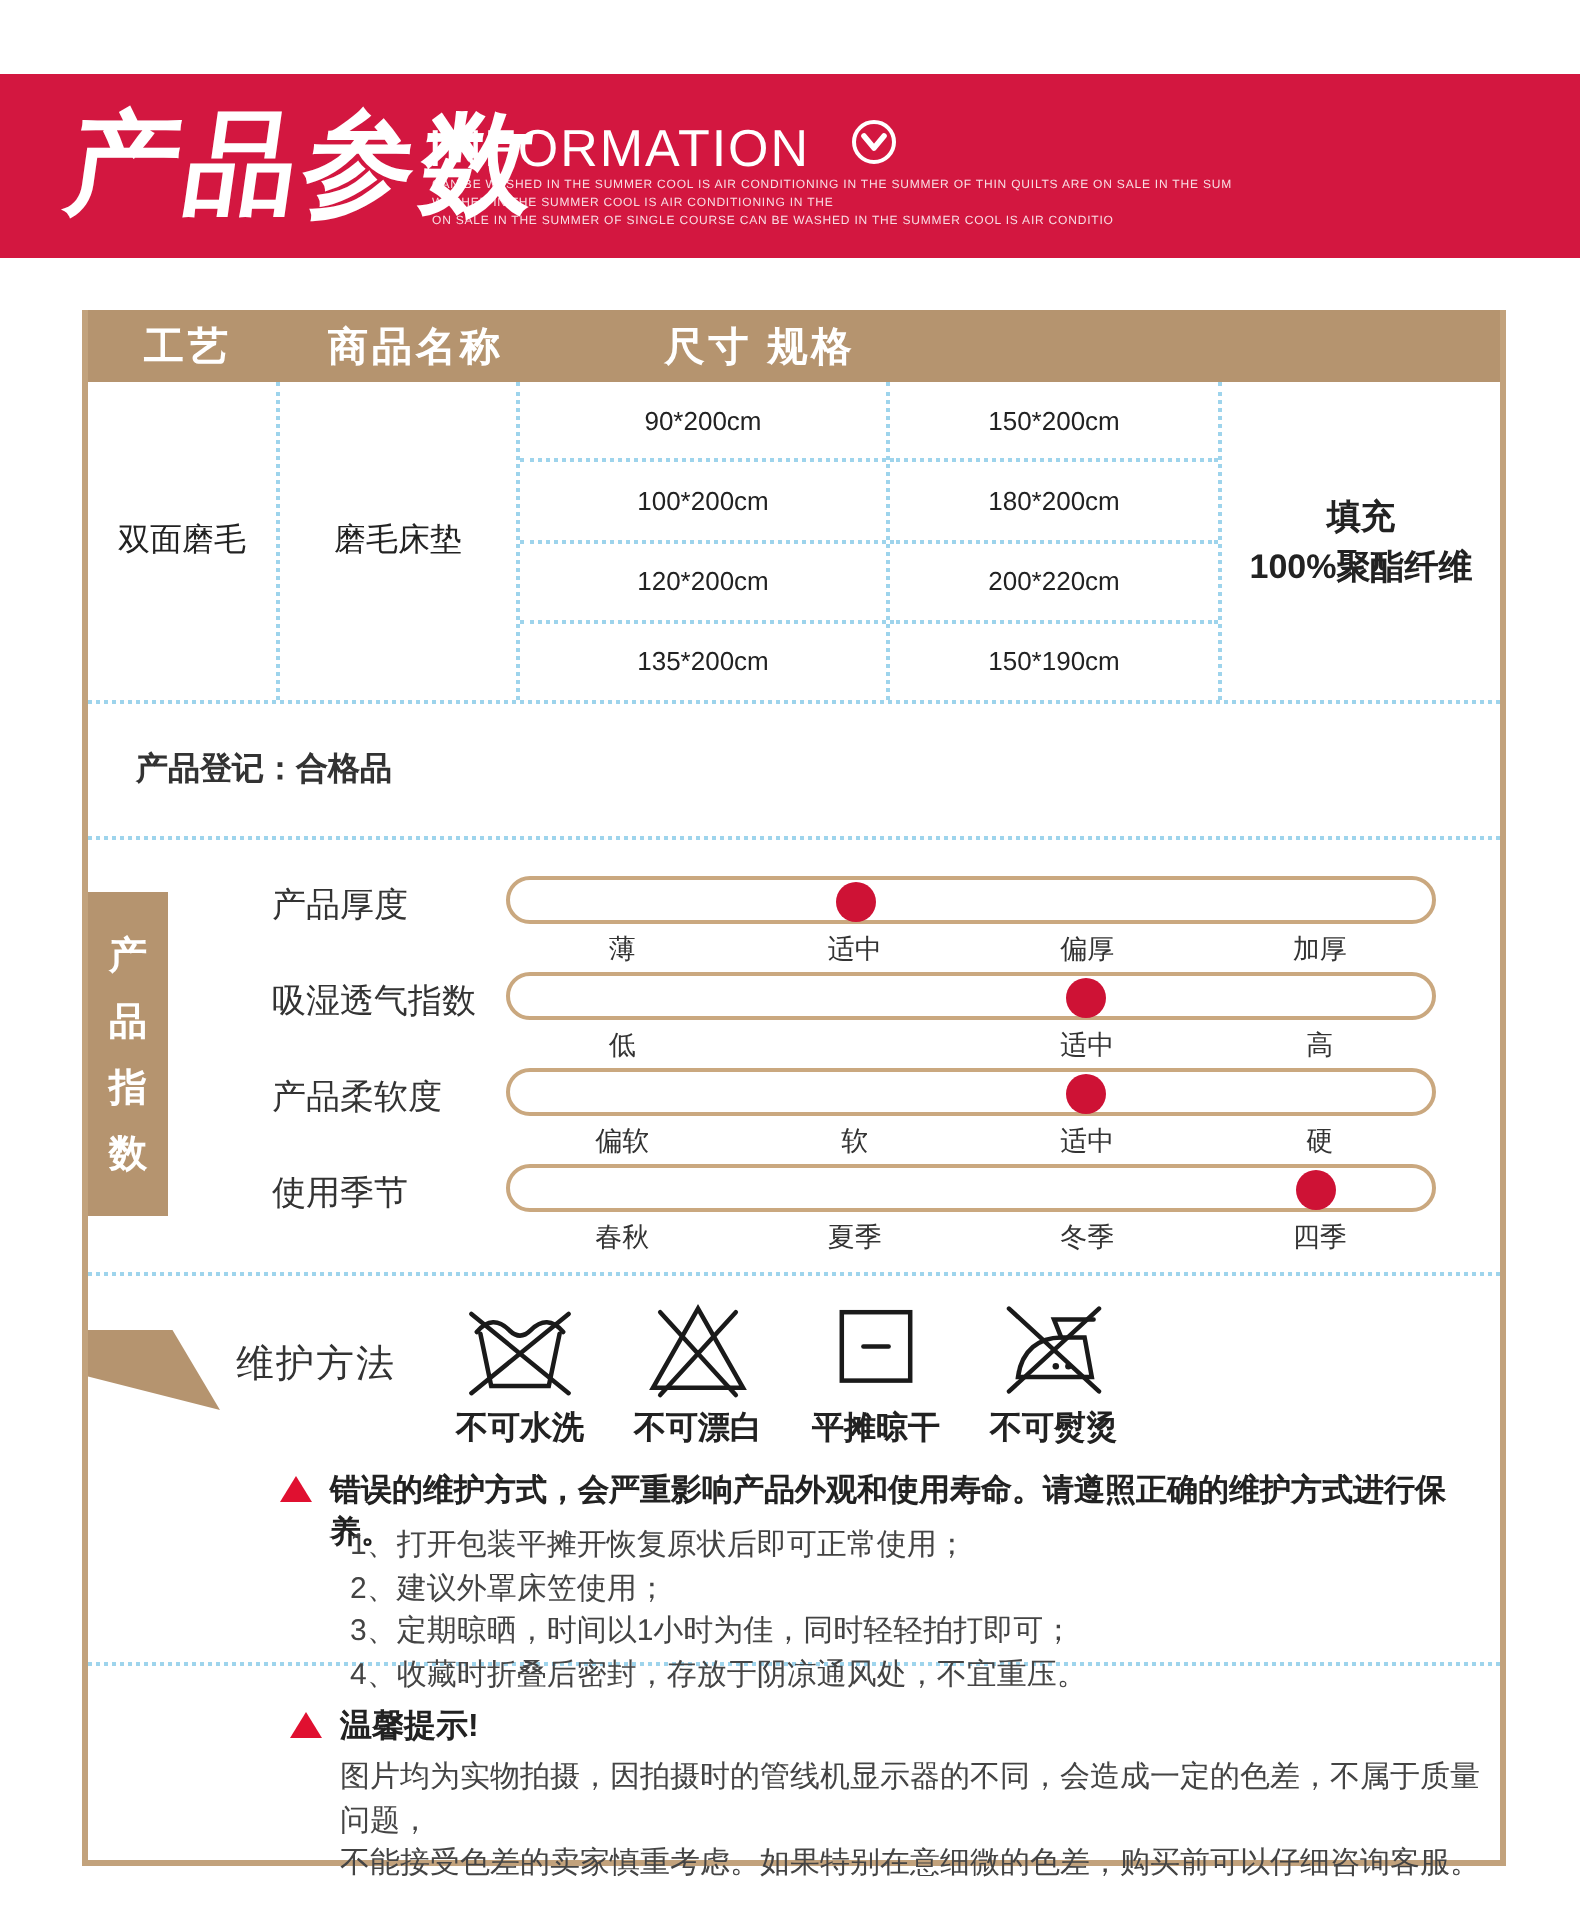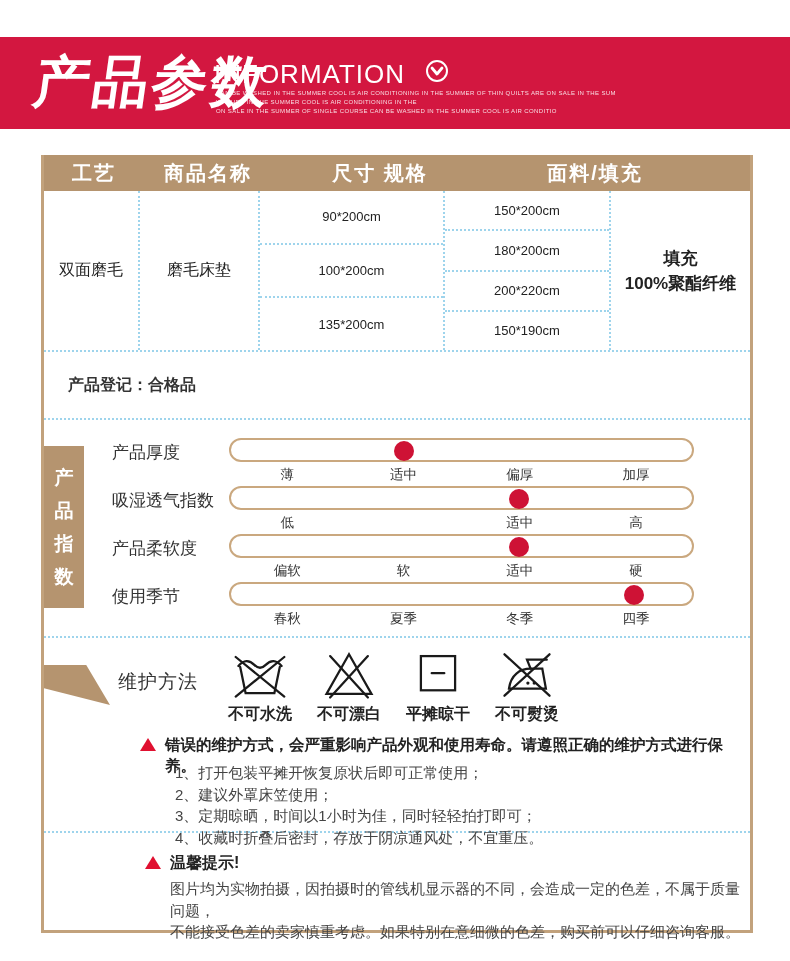--- a/index.html
+++ b/index.html
@@ -44,21 +44,21 @@
   .reg-row { position:relative; height:68px; border-bottom:2px dotted #9ed4ec; font-size:16px;
              font-weight:bold; color:#333; }
   .reg-left  { position:absolute; left:24px;  top:50%; transform:translateY(-50%); }
   .reg-right { position:absolute; left:261px; top:50%; transform:translateY(-50%); }
 
   
   .index-sec { position:relative; height:218px; border-bottom:2px dotted #9ed4ec; }
   .side-tab { position:absolute; left:0; top:26px; width:40px; height:162px; background:#b5946f;
               display:flex; flex-direction:column; align-items:center; justify-content:center; gap:7px;
               color:#fff; font-size:19px; font-weight:bold; }
-  .idx-rows { position:absolute; left:68px; top:18px; width:582px; }
+  .idx-rows { position:absolute; left:92px; top:18px; width:582px; }
   .idx-row { display:flex; height:48px; }
   .idx-label { width:117px; font-size:17px; color:#333; padding-top:3px; white-space:nowrap; }
   .slider { flex:1; }
   .bar { position:relative; height:24px; background:#fff; border:2px solid #caa87f; border-radius:13px; }
   .dot { position:absolute; top:1px; width:20px; height:20px; border-radius:50%; background:#ce1235; }
   .pos-2 { left:calc(37.5% - 10px); }
   .pos-3 { left:calc(62.5% - 10px); }
   .pos-4 { left:calc(87.5% - 10px); }
   .scale { display:grid; grid-template-columns:repeat(4,1fr); margin-top:4px; font-size:13.5px; color:#333;
            text-align:center; }
@@ -111,33 +111,33 @@
       <div>ON SALE IN THE SUMMER OF SINGLE COURSE CAN BE WASHED IN THE SUMMER COOL IS AIR CONDITIO</div>
     </div>
   </div>
 
   <div class="frame">
 
     <div class="thead">
       <div class="h1">工艺</div>
       <div class="h2">商品名称</div>
       <div class="h3">尺寸  规格</div>
-      <div class="h4">面料/填充</div>
     </div>
 
     <div class="tbody">
       <div class="tb-col c-craft">
         <span>双面磨毛</span>
       </div>
       <div class="tb-col c-name">
         <span>磨毛床垫</span>
       </div>
       <div class="tb-col c-size1">
         <div class="size-cell">90*200cm</div>
         <div class="size-cell">100*200cm</div>
+        <div class="size-cell">120*200cm</div>
         <div class="size-cell">135*200cm</div>
       </div>
       <div class="tb-col c-size2">
         <div class="size-cell">150*200cm</div>
         <div class="size-cell">180*200cm</div>
         <div class="size-cell">200*220cm</div>
         <div class="size-cell">150*190cm</div>
       </div>
       <div class="tb-col c-fill">
         <span>填充</span>

